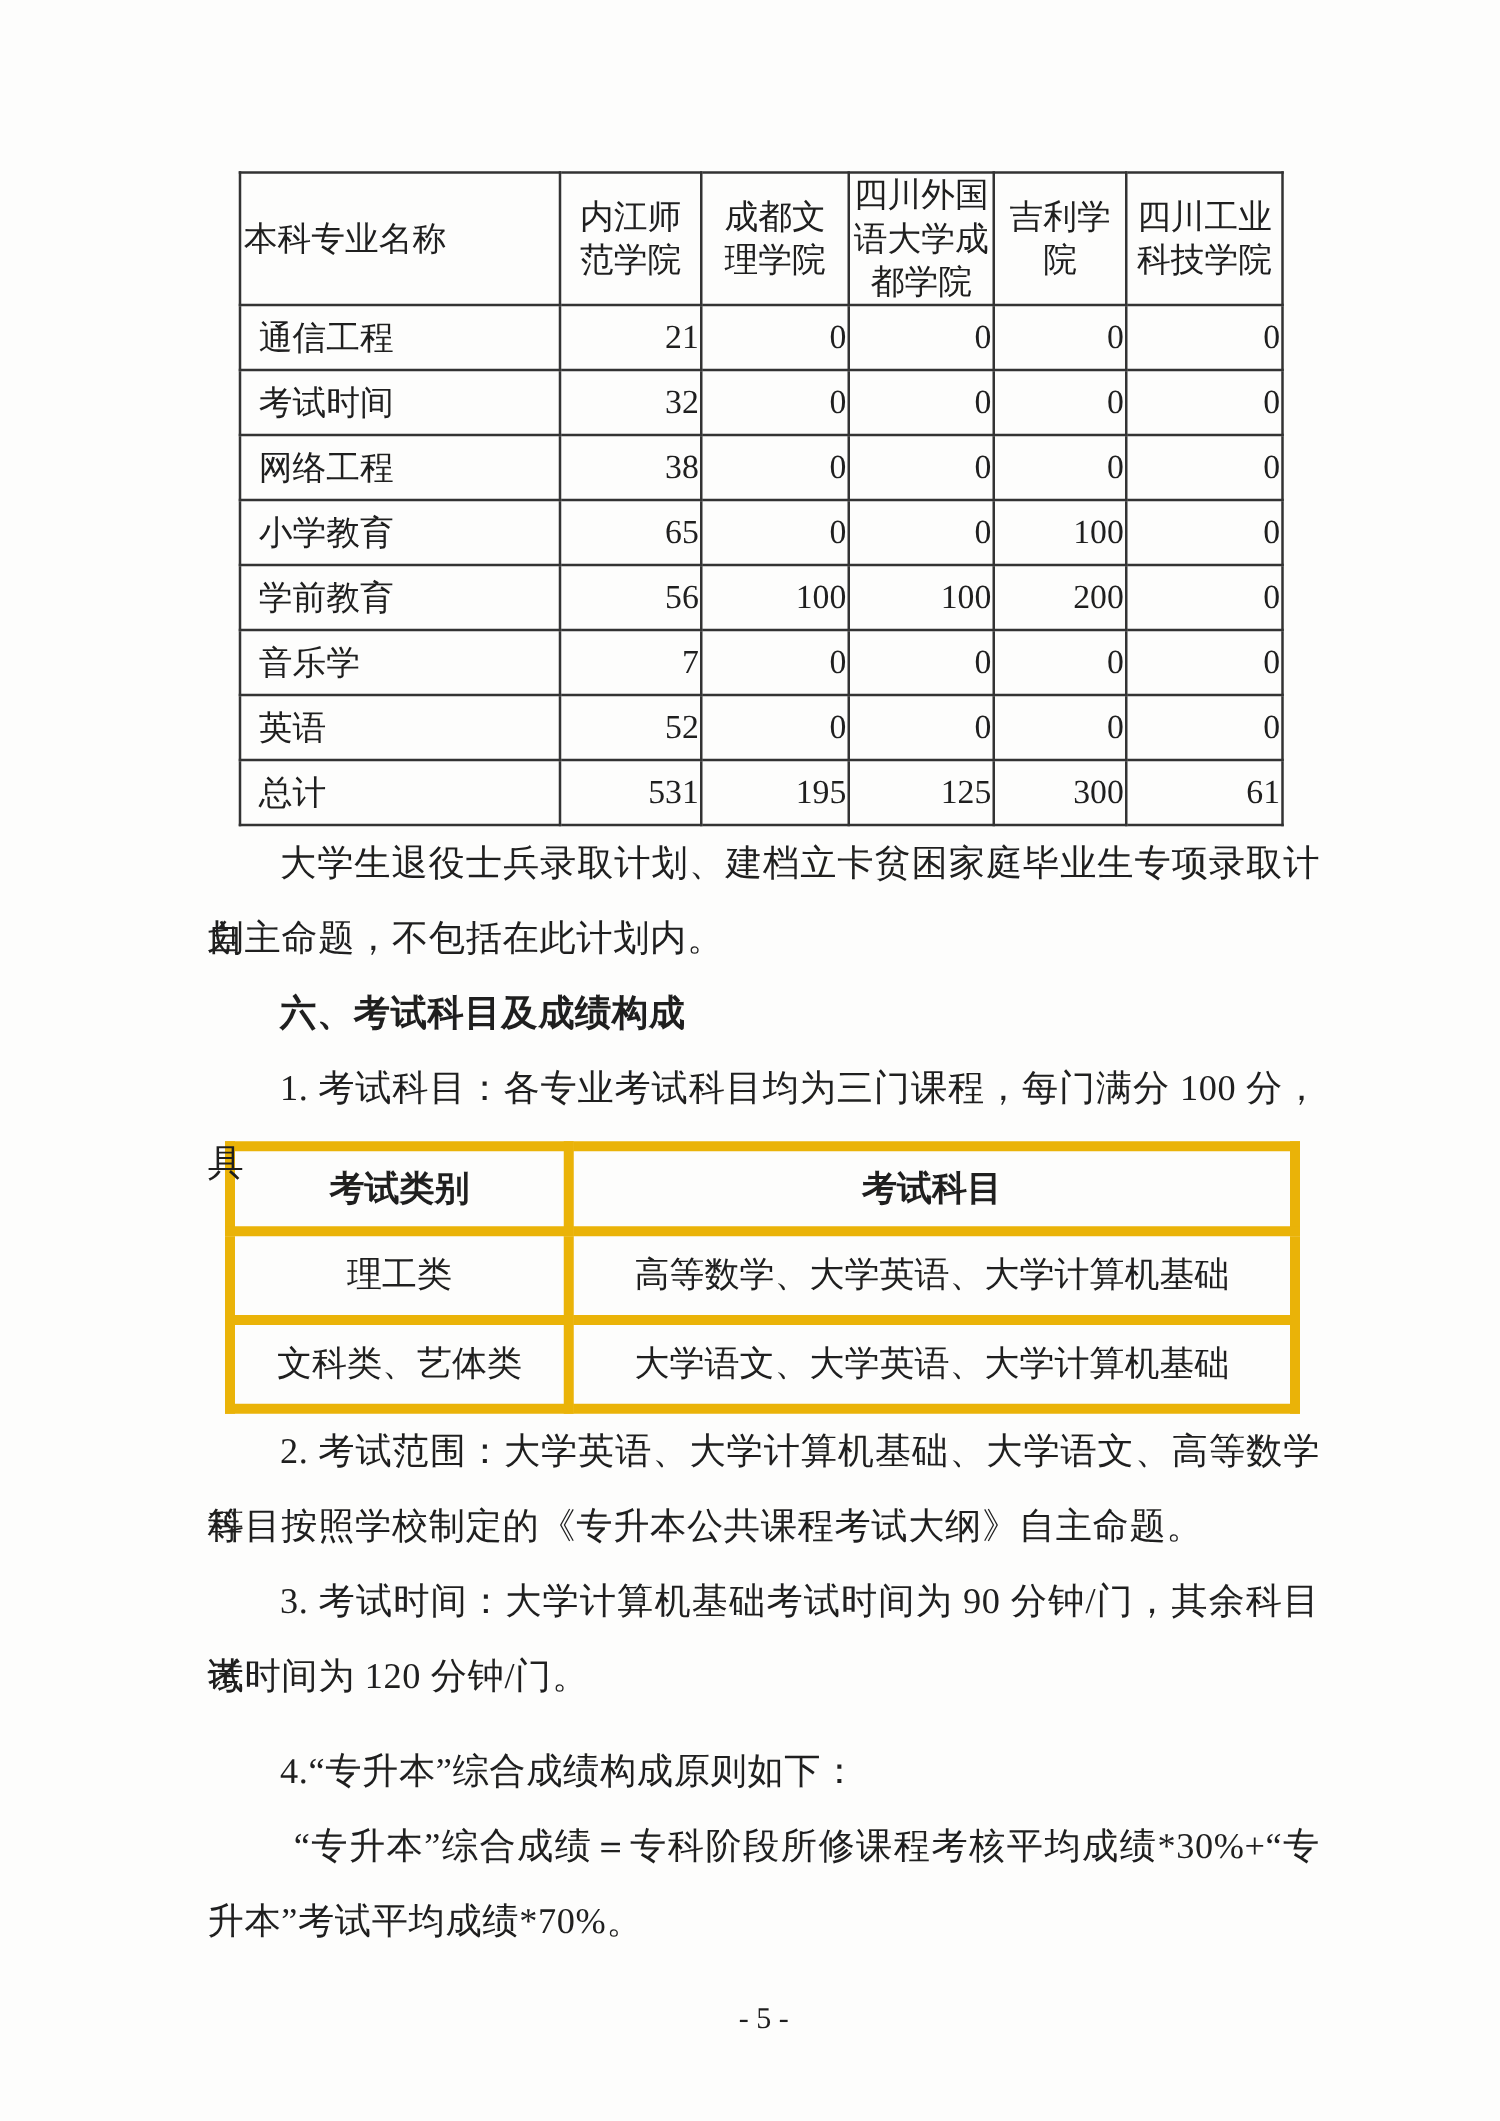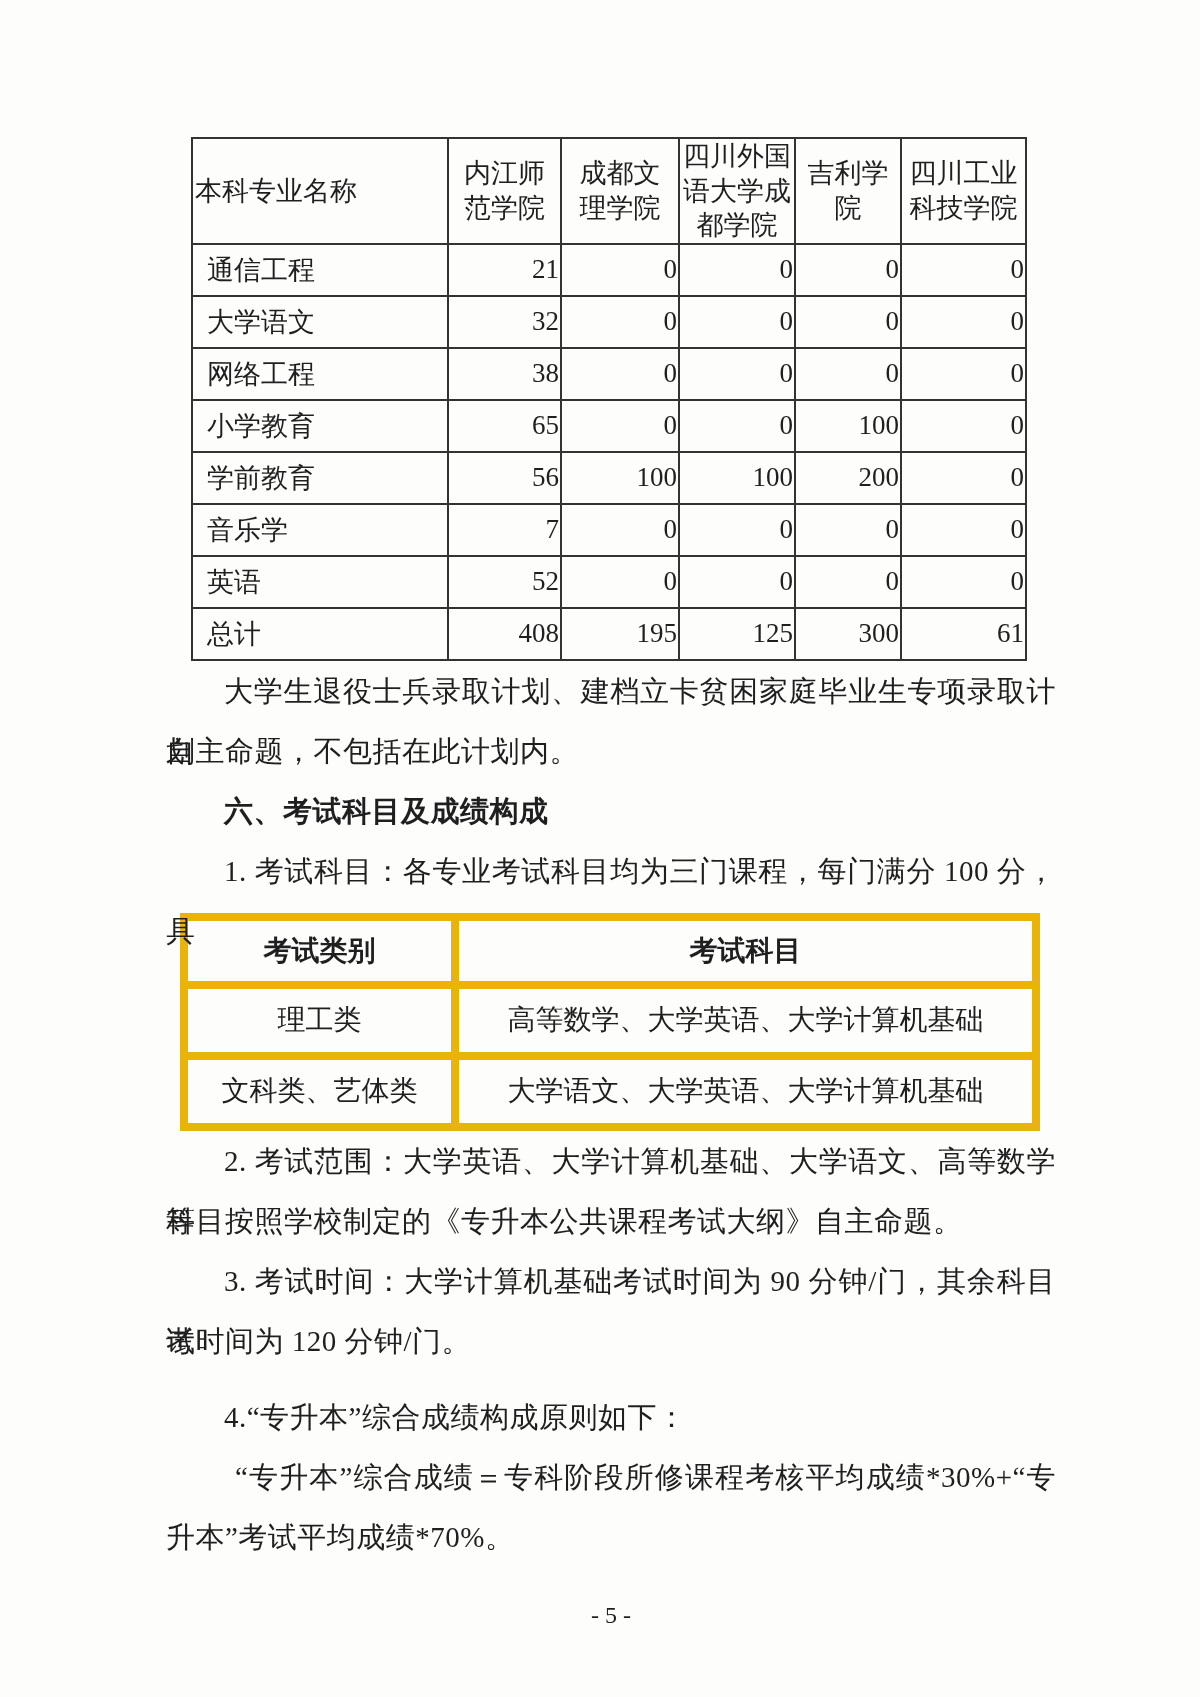--- a/index.html
+++ b/index.html
@@ -84,21 +84,21 @@
       <tbody>
         <tr>
           <td class="lbl">通信工程</td>
           <td>21</td>
           <td>0</td>
           <td>0</td>
           <td>0</td>
           <td>0</td>
         </tr>
         <tr>
-          <td class="lbl">大学语文</td>
+          <td class="lbl">考试时间</td>
           <td>32</td>
           <td>0</td>
           <td>0</td>
           <td>0</td>
           <td>0</td>
         </tr>
         <tr>
           <td class="lbl">网络工程</td>
           <td>38</td>
           <td>0</td>
@@ -133,21 +133,21 @@
         <tr>
           <td class="lbl">英语</td>
           <td>52</td>
           <td>0</td>
           <td>0</td>
           <td>0</td>
           <td>0</td>
         </tr>
         <tr>
           <td class="lbl">总计</td>
-          <td>408</td>
+          <td>531</td>
           <td>195</td>
           <td>125</td>
           <td>300</td>
           <td>61</td>
         </tr>
       </tbody>
     </table>
 
     <div class="line indent justify">大学生退役士兵录取计划、建档立卡贫困家庭毕业生专项录取计划</div>
     <div class="line">自主命题，不包括在此计划内。</div>

